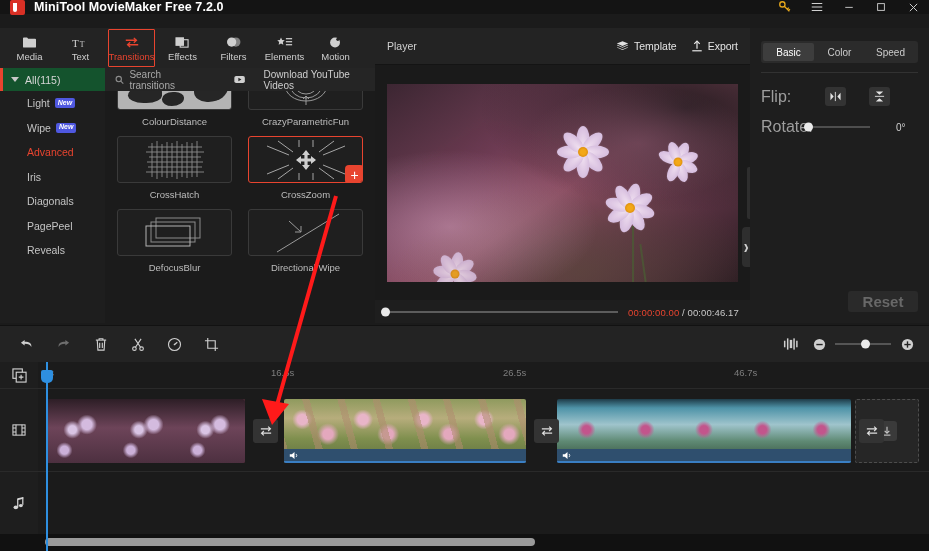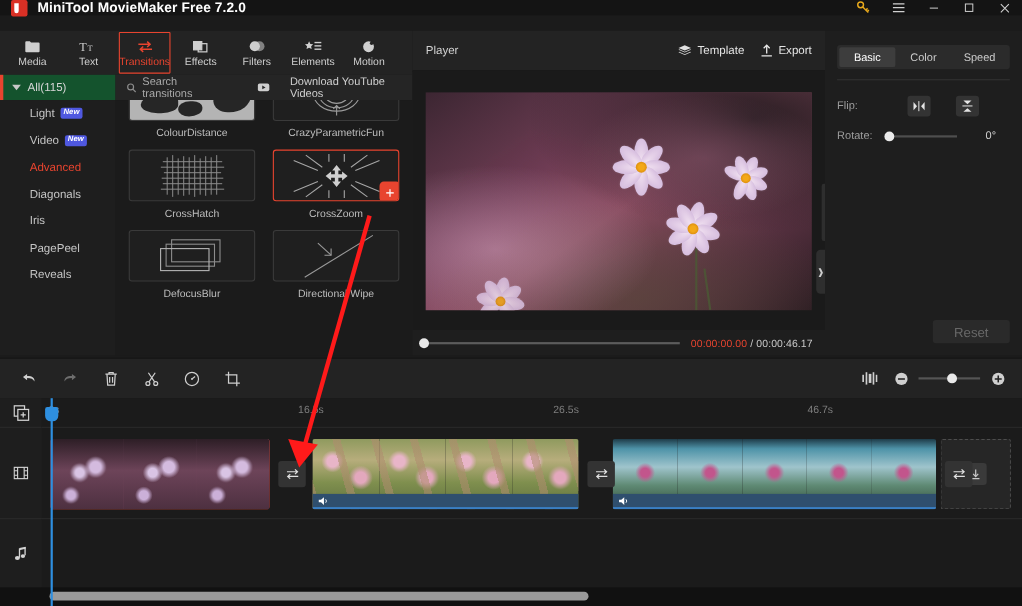--- a/index.html
+++ b/index.html
@@ -213,32 +213,32 @@
     margin: 13px 11px 0 11px; height: 22px; background: #2b2b2b; border-radius: 3px;
     display: flex; align-items: center; padding: 2px;
   }
   .seg {
     flex: 1; height: 18px; border-radius: 2px; display: flex;
     align-items: center; justify-content: center; font-size: 10px; color: #cccccc;
   }
   .seg.active { background: #3d3d3d; color: #ffffff; }
   .rp-div { margin: 9px 11px 0 11px; height: 1px; background: #323232; }
   .proprow { display: flex; align-items: center; margin-left: 11px; margin-top: 14px; }
-  .proplbl { width: 42px; font-size: 10px; color: #9e9e9e; }
+  .proplbl { width: 42px; font-size: 16px; color: #9e9e9e; }
   .flipbtn {
     width: 21px; height: 19px; background: #333333; border-radius: 3px;
     display: flex; align-items: center; justify-content: center; color: #e4e4e4;
   }
   .rtrack { width: 62px; height: 2px; background: #4e4e4e; position: relative; margin-left: 5px; }
   .rknob { position: absolute; left: -4px; top: 50%; transform: translateY(-50%); width: 9px; height: 9px; background: #eaeaea; border-radius: 50%; }
   .rval { margin-left: 26px; font-size: 10px; color: #d0d0d0; }
   .resetbtn {
     position: absolute; right: 11px; bottom: 11px; width: 70px; height: 21px;
     background: #2a2a2a; border-radius: 3px; display: flex;
-    align-items: center; justify-content: center; font-size: 12px; color: #686868;
+    align-items: center; justify-content: center; font-size: 15px; color: #686868; font-weight: bold;
   }
   .rp-side {
     position: absolute; left: -3px; top: 139px; width: 3px; height: 52px;
     background: #2e2e2e; border-radius: 2px 0 0 2px;
   }
 
   
   .tlbar {
     position: absolute; left: 0; top: 325px; width: 929px; height: 37px;
     background: #232323; display: flex; align-items: center;
@@ -422,31 +422,31 @@
   <div class="allrow">
     <span class="caret"></span>
     <span>All(115)</span>
   </div>
   <div class="catcol">
     <div class="catitem">
       <span>Light</span>
       <span class="badge new">New</span>
     </div>
     <div class="catitem">
-      <span>Video</span>
+      <span>Wipe</span>
       <span class="badge new">New</span>
     </div>
     <div class="catitem active">
       <span>Advanced</span>
     </div>
     <div class="catitem">
+      <span>Iris</span>
+    </div>
+    <div class="catitem">
       <span>Diagonals</span>
-    </div>
-    <div class="catitem">
-      <span>Iris</span>
     </div>
     <div class="catitem">
       <span>PagePeel</span>
     </div>
     <div class="catitem">
       <span>Reveals</span>
     </div>
   </div>
 
   <div class="toolrow">

